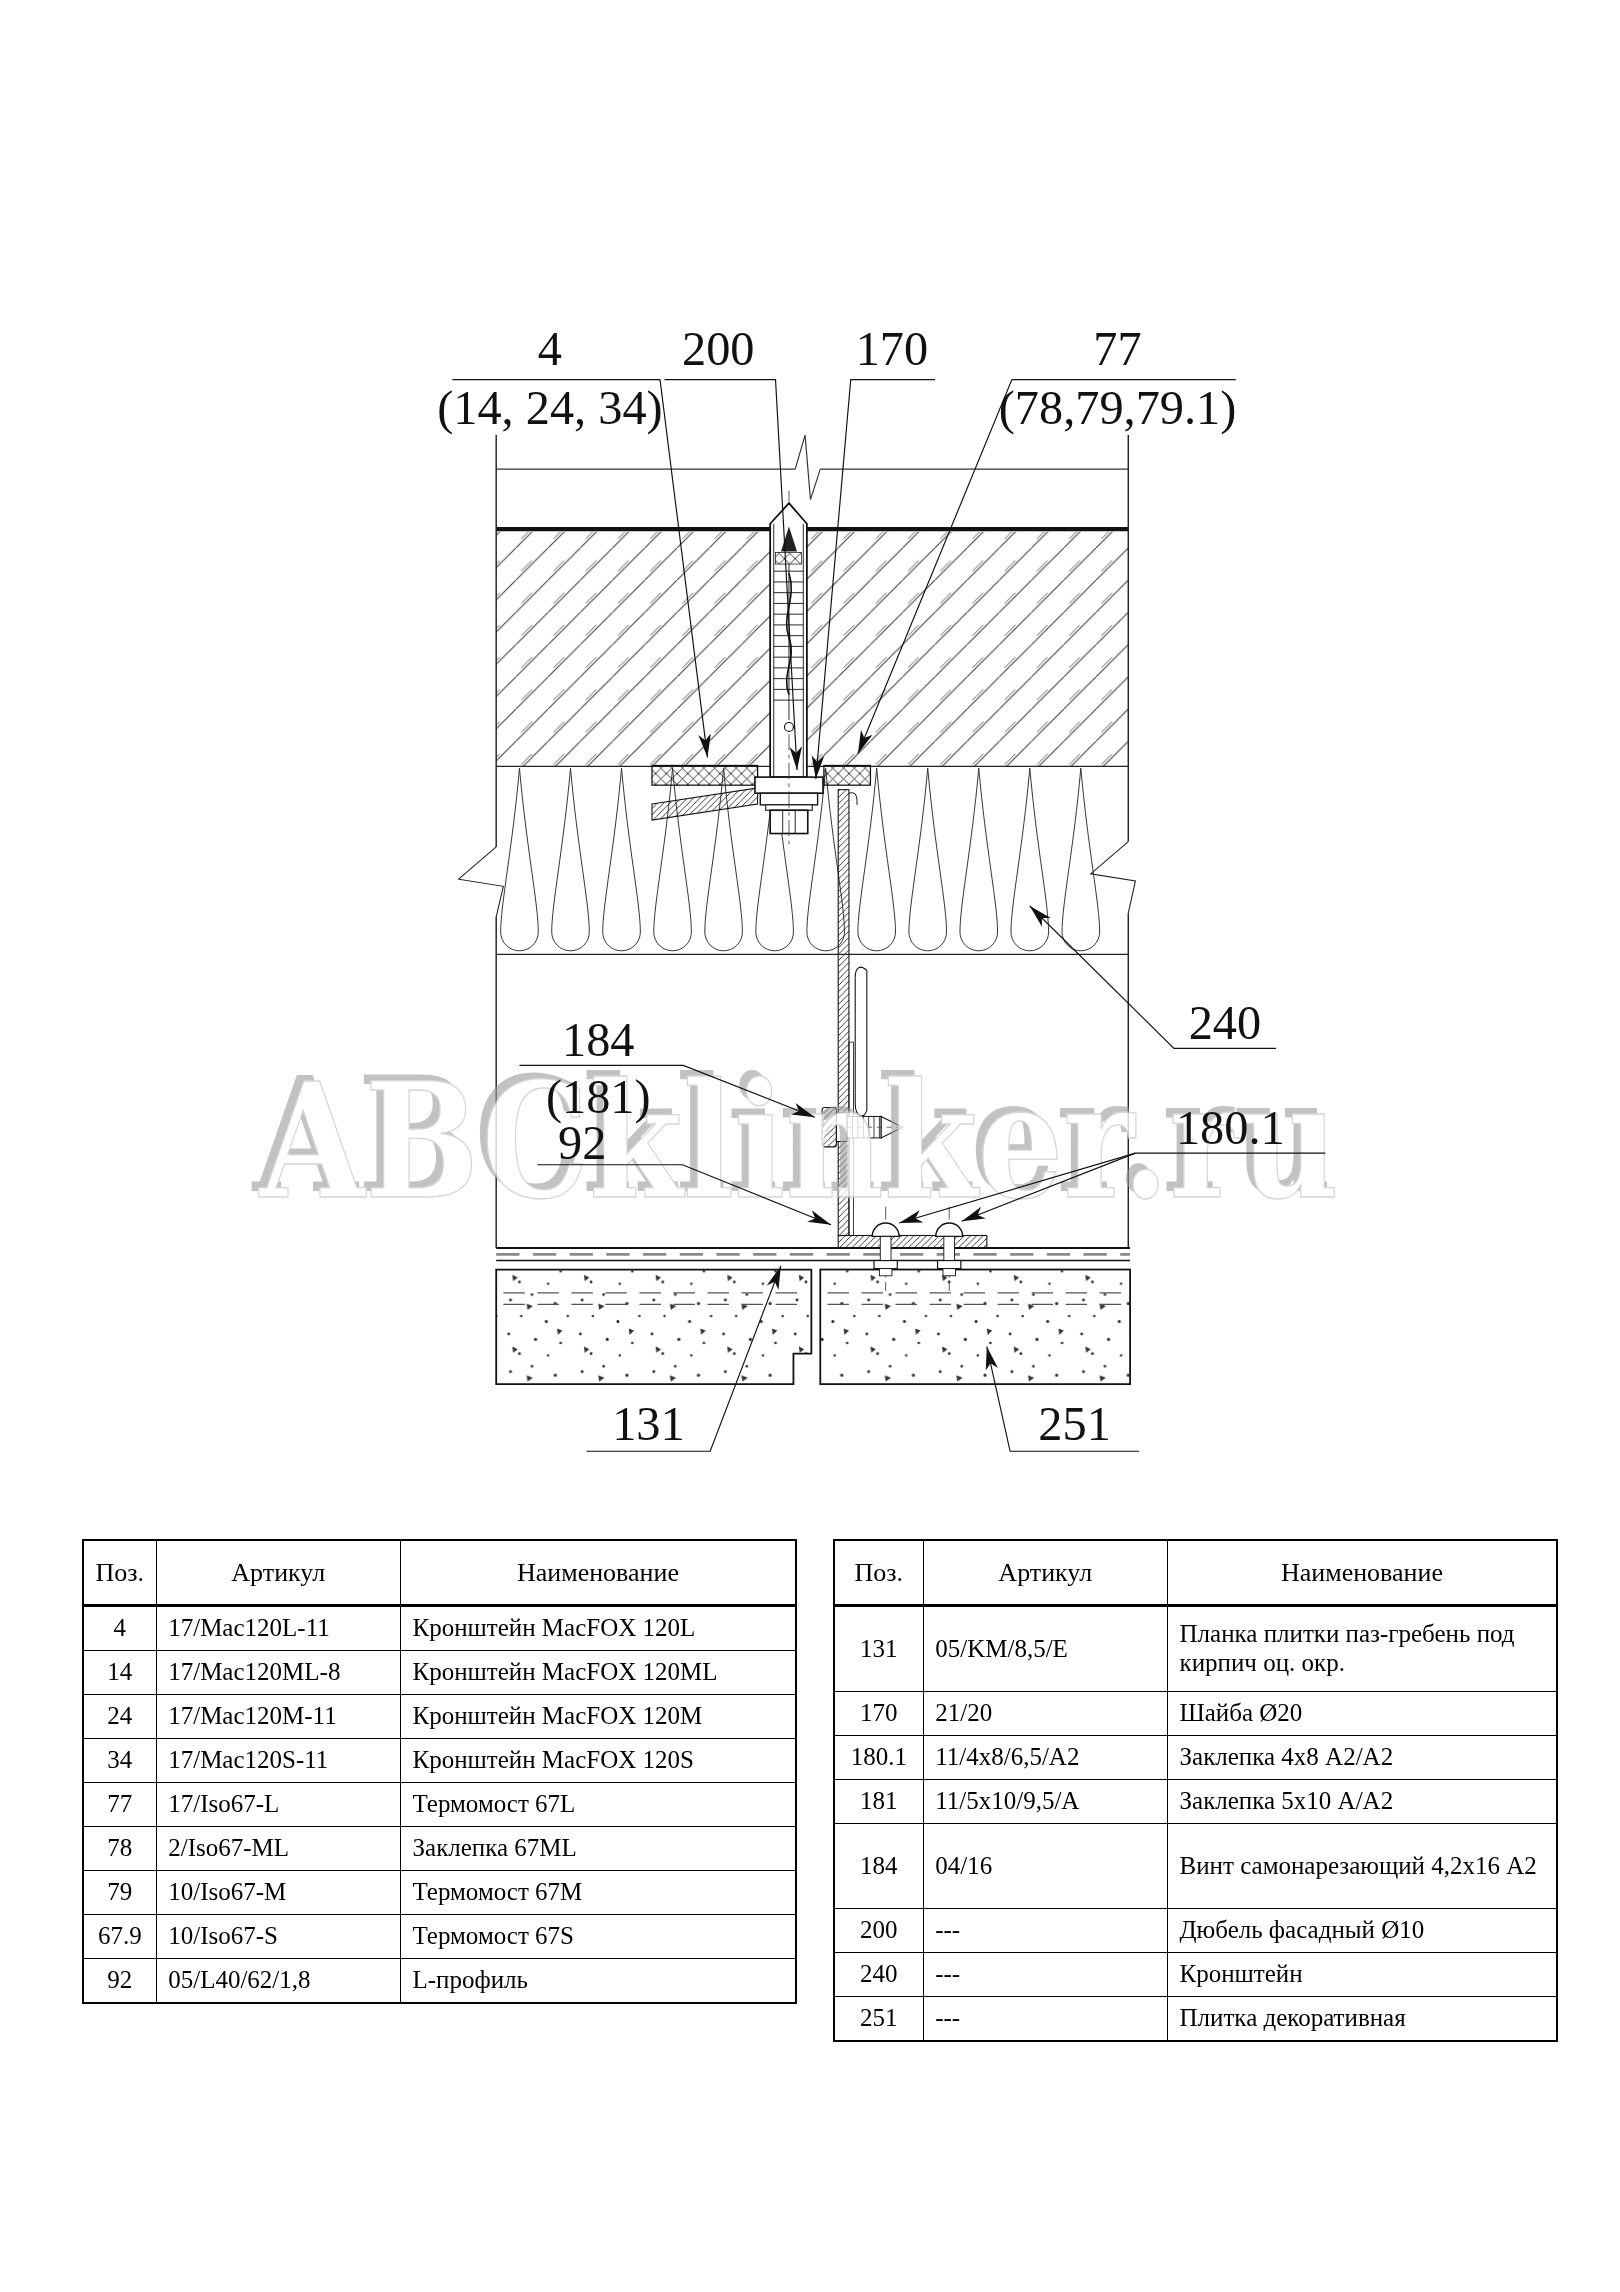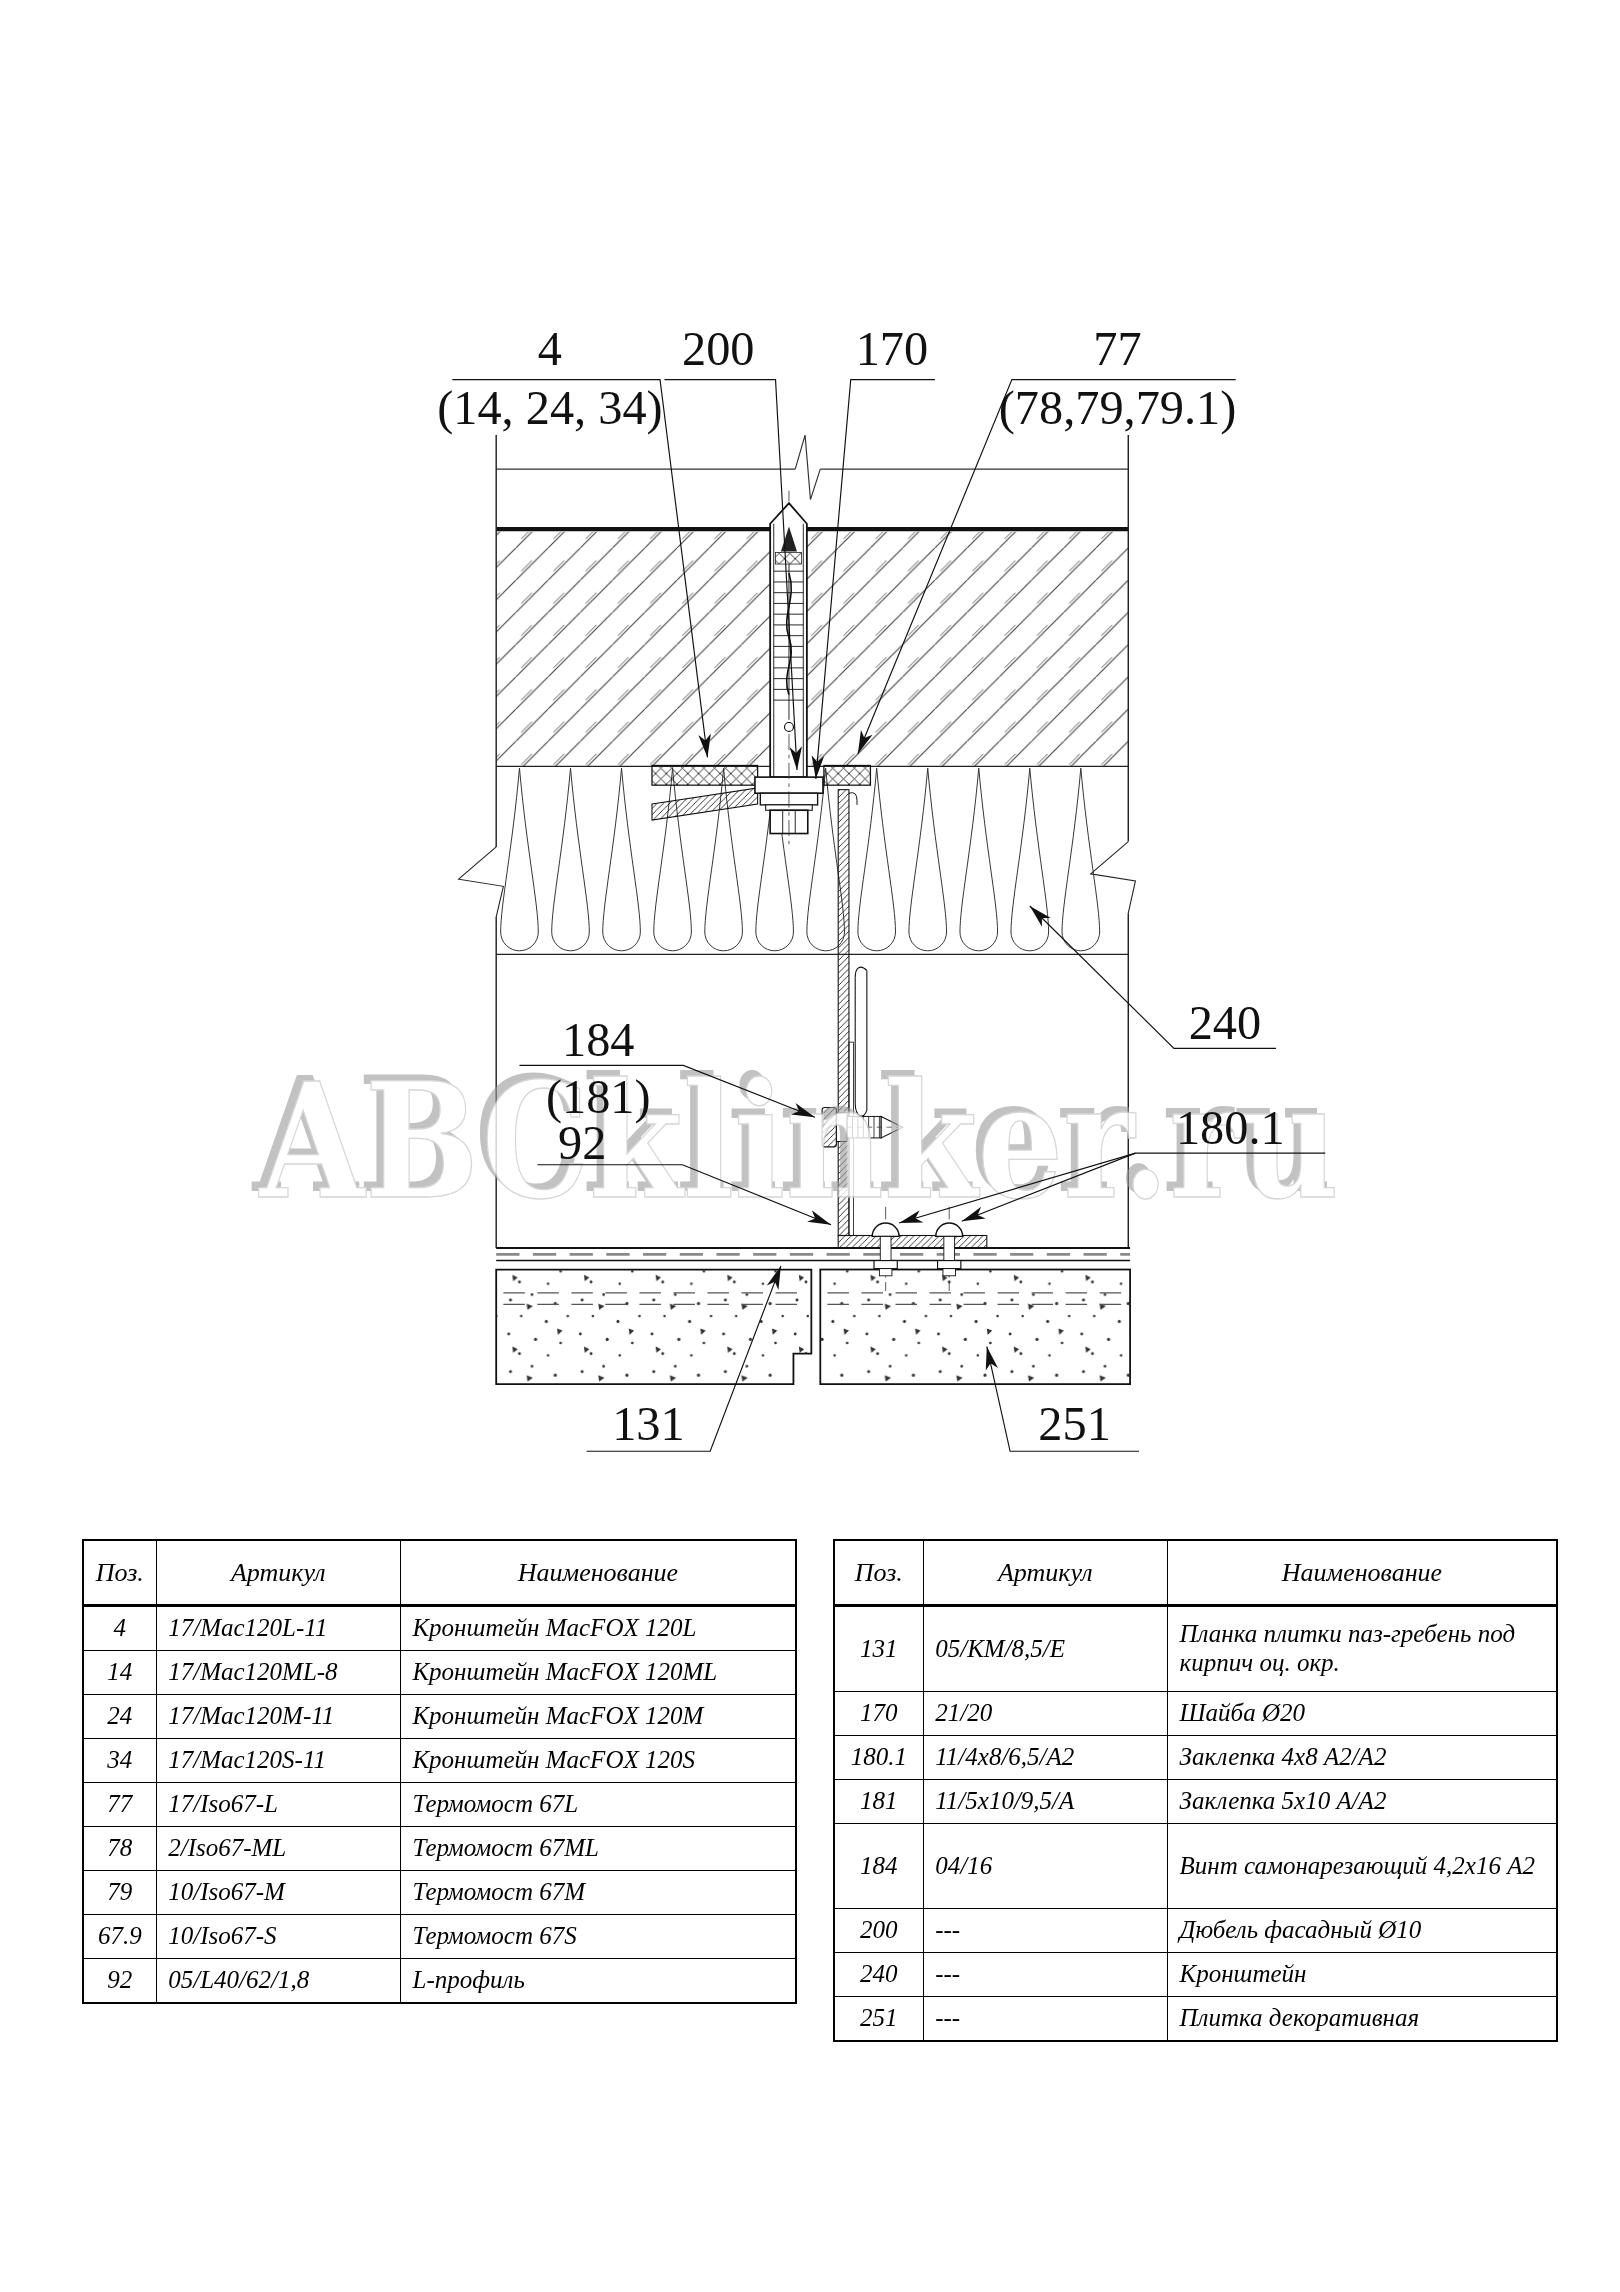--- a/index.html
+++ b/index.html
@@ -4,21 +4,21 @@
 <style>
   html,body{margin:0;padding:0;background:#ffffff;}
   .page{position:relative;width:1620px;height:2293px;background:#fff;overflow:hidden;
         font-family:"Liberation Serif", serif;color:#111;}
   svg{position:absolute;left:0;top:0;}
   .callout{font-family:"Liberation Serif", serif;font-size:54px;fill:#111;}
   .wm-back{font-family:"DejaVu Serif", serif;font-weight:bold;fill:#9a9a9a;}
   .wm-front{font-family:"DejaVu Serif", serif;font-weight:bold;fill:#ffffff;stroke:#cccccc;stroke-width:1.5;}
   table.ptable{position:absolute;border-collapse:collapse;table-layout:fixed;background:#fff;
         font-family:"Liberation Serif", serif;font-size:25px;color:#000;}
-  table.ptable, table.ptable th, table.ptable td{border:1.4px solid #000;font-style:italic;}
+  table.ptable, table.ptable th, table.ptable td{border:1.4px solid #000;}
   table.ptable{border:2.7px solid #000;}
   table.ptable thead th{height:61px;font-weight:normal;font-size:26px;text-align:center;
         border-bottom:3.6px solid #000;vertical-align:middle;}
   table.ptable td{height:41px;vertical-align:middle;line-height:1.15;}
   table.ptable td.c0{text-align:center;}
   table.ptable td.c1,table.ptable td.c2{text-align:left;padding:0.9px 5.4px 0.9px 11.6px;}
   table.ptable tr.tall td{height:82px;}
   .tleft{left:82px;top:1539px;width:715px;}
   .tright{left:833px;top:1539px;width:725px;}
 </style>
@@ -232,21 +232,21 @@
           <td class="c2">Кронштейн MacFOX 120S</td>
         </tr>
     <tr>
           <td class="c0">77</td>
           <td class="c1">17/Iso67-L</td>
           <td class="c2">Термомост 67L</td>
         </tr>
     <tr>
           <td class="c0">78</td>
           <td class="c1">2/Iso67-ML</td>
-          <td class="c2">Термомост 67ML</td>
+          <td class="c2">Заклепка 67ML</td>
         </tr>
     <tr>
           <td class="c0">79</td>
           <td class="c1">10/Iso67-M</td>
           <td class="c2">Термомост 67M</td>
         </tr>
     <tr>
           <td class="c0">67.9</td>
           <td class="c1">10/Iso67-S</td>
           <td class="c2">Термомост 67S</td>

